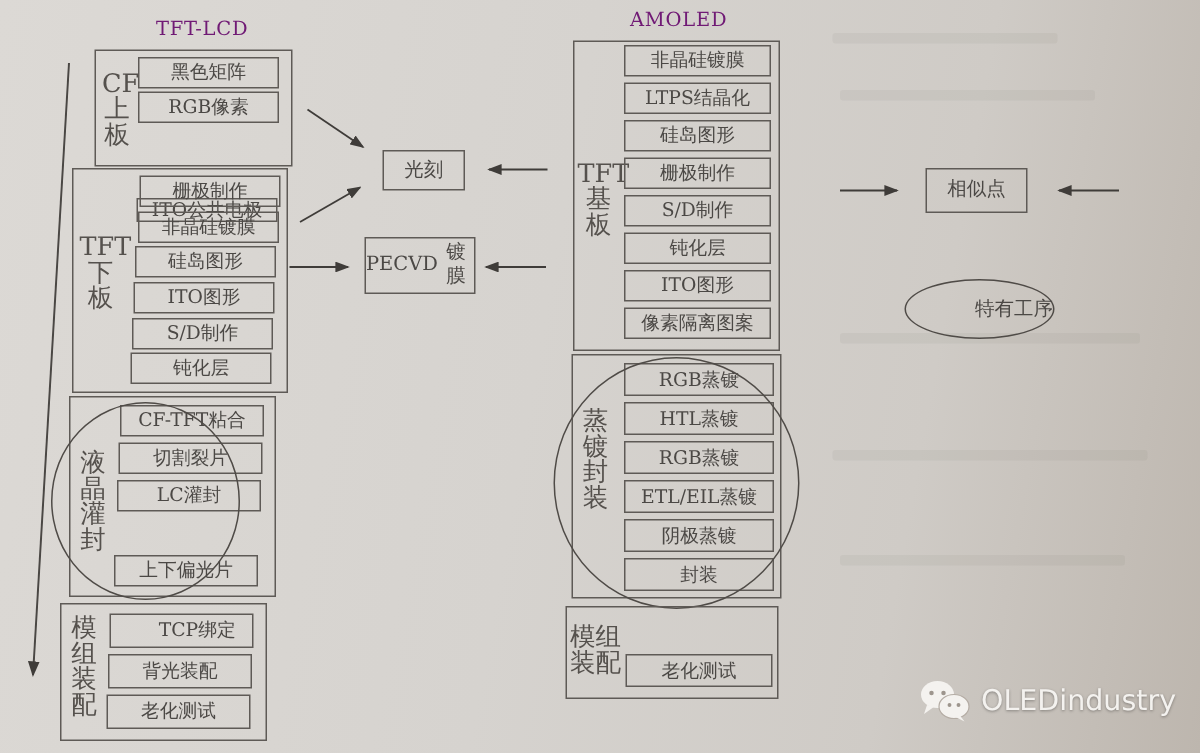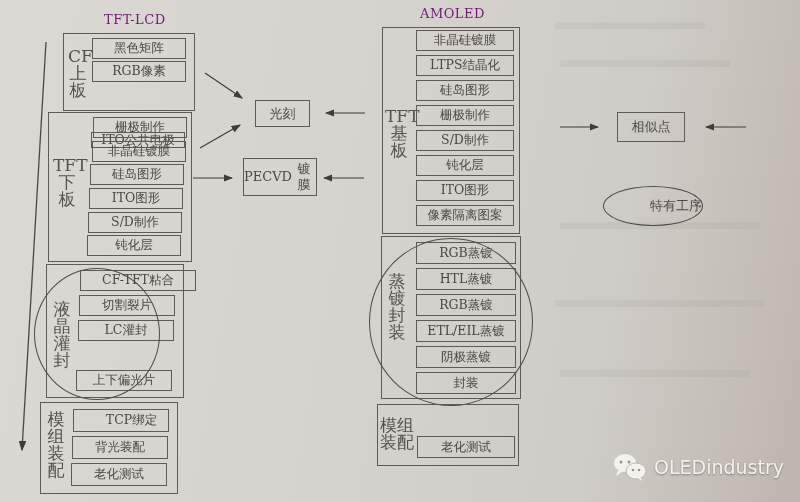--- a/index.html
+++ b/index.html
@@ -85,21 +85,21 @@
   <div class="step" style="left:40px;top:75px;width:94px;height:21px;">ITO图形</div>
   <div class="step" style="left:39px;top:99px;width:94px;height:21px;">S/D制作</div>
   <div class="step" style="left:38px;top:122px;width:94px;height:21px;">钝化层</div>
 </div>
 
 <div class="group" style="left:46px;top:264px;width:138px;height:134px;">
   <div class="glabel" style="left:6px;top:36px;width:18px;white-space:pre;">液
 晶
 灌
 封</div>
-  <div class="step" style="left:33px;top:5px;width:116px;height:21px;">CF-TFT粘合</div>
+  <div class="step" style="left:33px;top:5px;width:96px;height:21px;">CF-TFT粘合</div>
   <div class="step" style="left:32px;top:30px;width:96px;height:21px;">切割裂片</div>
   <div class="step" style="left:31px;top:55px;width:96px;height:21px;">LC灌封</div>
   <div class="step" style="left:29px;top:105px;width:96px;height:21px;">上下偏光片</div>
 </div>
 <div class="ellipse" style="left:34px;top:268px;width:126px;height:132px;"></div>
 
 <div class="group" style="left:40px;top:402px;width:138px;height:92px;">
   <div class="glabel" style="left:6px;top:8px;width:18px;white-space:pre;">模
 组
 装

